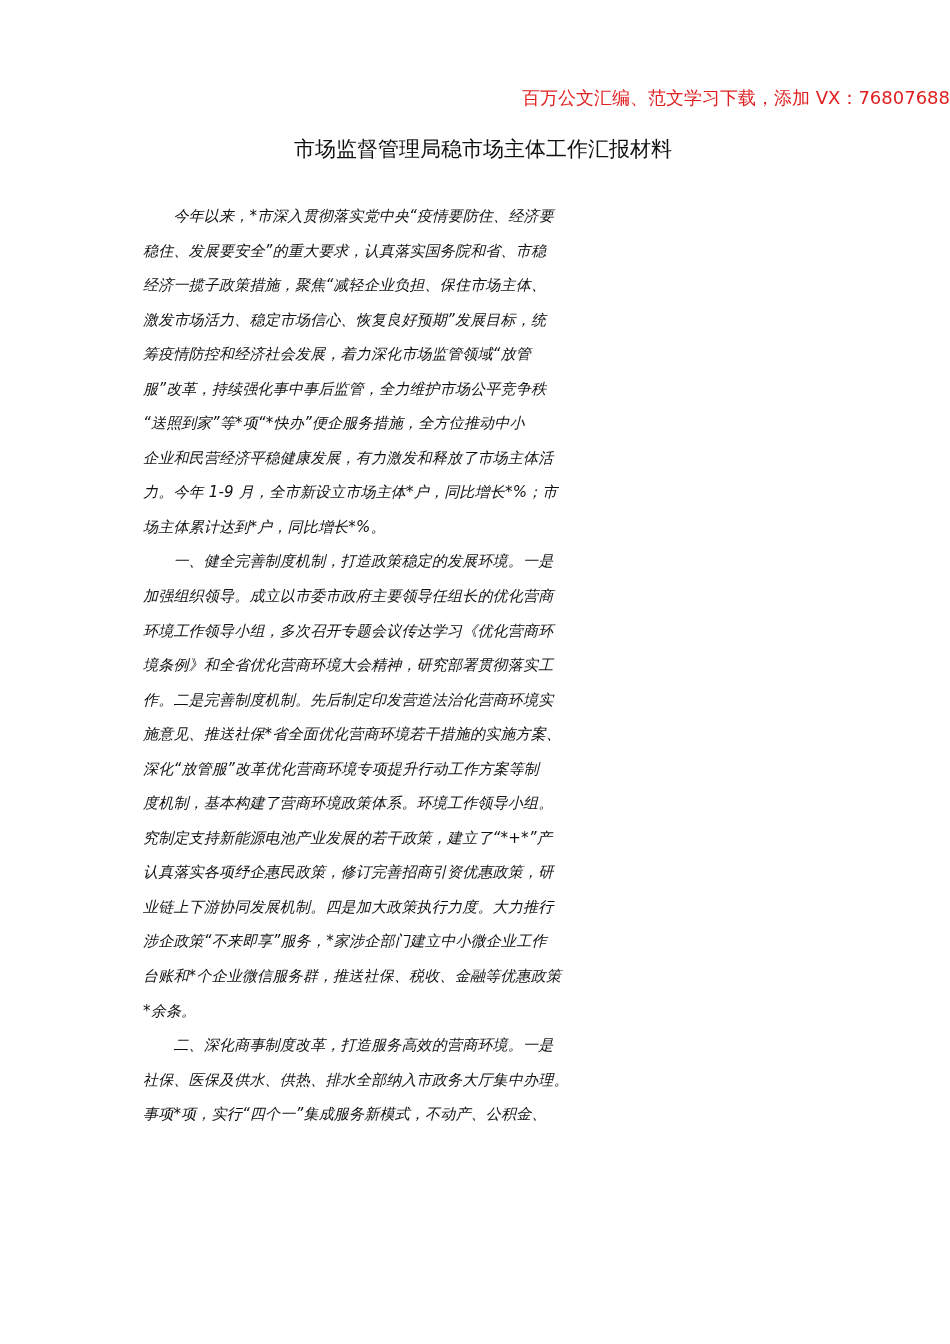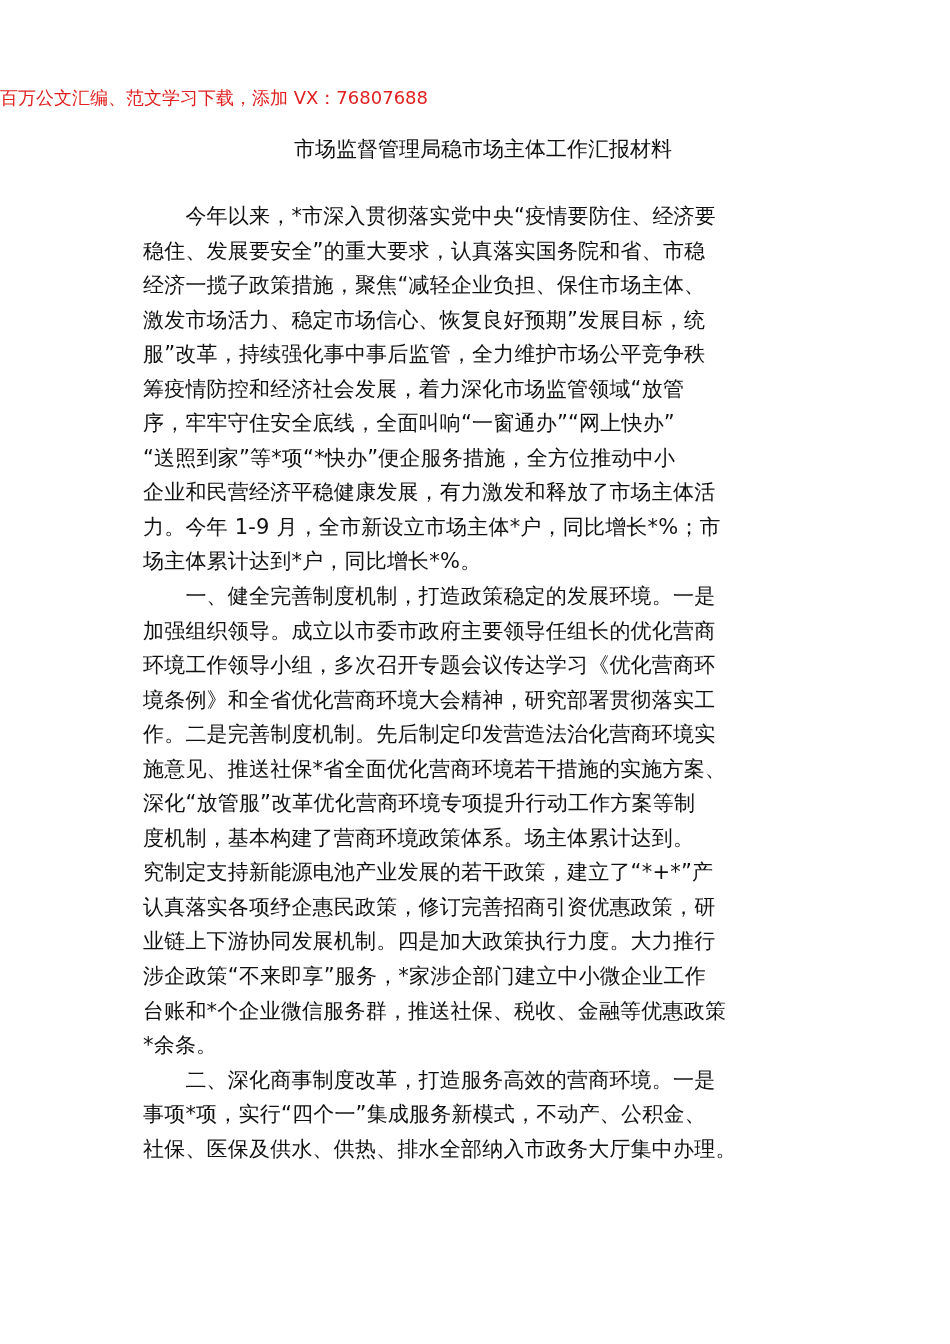--- a/index.html
+++ b/index.html
@@ -20,21 +20,21 @@
       left: 0; top: 0;
       width: 950px;
       height: 1344px;
       background: #ffffff;
     }
     .promo {
       position: absolute;
       top: 85px;
       left: 0;
       width: 950px;
-      text-align: left;
+      text-align: right;
       font-size: 18px;
       line-height: 26px;
       letter-spacing: 0px;
     }
     .title {
       position: absolute;
       top: 134px;
       left: 0;
       width: 950px;
       text-align: center;
@@ -44,61 +44,61 @@
       margin-left: 8px;
     }
     .body-text {
       position: absolute;
       top: 199px;
       left: 143px;
       width: 680px;
     }
     .line {
       height: 34.55px;
-      font-size: 21px;
+      font-size: 15px;
       line-height: 34.55px;
       white-space: nowrap;
       letter-spacing: 0.2px;
+      font-style: italic;
     }
   </style>
 </head>
 <body>
 
 <div class="page">
 
   <div class="promo">
     <span id="promo-text" style="color: rgb(224, 32, 32);">百万公文汇编、范文学习下载，添加 VX：76807688</span>
   </div>
 
   <div class="title">市场监督管理局稳市场主体工作汇报材料</div>
 
   <div class="body-text">
     <div class="line">　　今年以来，*市深入贯彻落实党中央“疫情要防住、经济要</div>
     <div class="line">稳住、发展要安全”的重大要求，认真落实国务院和省、市稳</div>
     <div class="line">经济一揽子政策措施，聚焦“减轻企业负担、保住市场主体、</div>
     <div class="line">激发市场活力、稳定市场信心、恢复良好预期”发展目标，统</div>
+    <div class="line">筹疫情防控和经济社会发展，着力深化市场监管领域“放管</div>
     <div class="line">服”改革，持续强化事中事后监管，全力维护市场公平竞争秩</div>
-    <div class="line">筹疫情防控和经济社会发展，着力深化市场监管领域“放管</div>
-    <div class="line">序，牢牢守住安全底线，全面叫响“一窗通办”“网上快办”</div>
     <div class="line">“送照到家”等*项“*快办”便企服务措施，全方位推动中小</div>
     <div class="line">企业和民营经济平稳健康发展，有力激发和释放了市场主体活</div>
     <div class="line">力。今年 1-9 月，全市新设立市场主体*户，同比增长*%；市</div>
     <div class="line">场主体累计达到*户，同比增长*%。</div>
     <div class="line">　　一、健全完善制度机制，打造政策稳定的发展环境。一是</div>
     <div class="line">加强组织领导。成立以市委市政府主要领导任组长的优化营商</div>
     <div class="line">环境工作领导小组，多次召开专题会议传达学习《优化营商环</div>
     <div class="line">境条例》和全省优化营商环境大会精神，研究部署贯彻落实工</div>
     <div class="line">作。二是完善制度机制。先后制定印发营造法治化营商环境实</div>
     <div class="line">施意见、推送社保*省全面优化营商环境若干措施的实施方案、</div>
     <div class="line">深化“放管服”改革优化营商环境专项提升行动工作方案等制</div>
-    <div class="line">度机制，基本构建了营商环境政策体系。场主体累计达到。</div>
+    <div class="line">度机制，基本构建了营商环境政策体系。环境工作领导小组。</div>
     <div class="line">究制定支持新能源电池产业发展的若干政策，建立了“*+*”产</div>
     <div class="line">认真落实各项纾企惠民政策，修订完善招商引资优惠政策，研</div>
     <div class="line">业链上下游协同发展机制。四是加大政策执行力度。大力推行</div>
     <div class="line">涉企政策“不来即享”服务，*家涉企部门建立中小微企业工作</div>
     <div class="line">台账和*个企业微信服务群，推送社保、税收、金融等优惠政策</div>
     <div class="line">*余条。</div>
     <div class="line">　　二、深化商事制度改革，打造服务高效的营商环境。一是</div>
+    <div class="line">社保、医保及供水、供热、排水全部纳入市政务大厅集中办理。</div>
     <div class="line">事项*项，实行“四个一”集成服务新模式，不动产、公积金、</div>
-    <div class="line">社保、医保及供水、供热、排水全部纳入市政务大厅集中办理。</div>
   </div>
 
 </div>
 
 </body></html>

